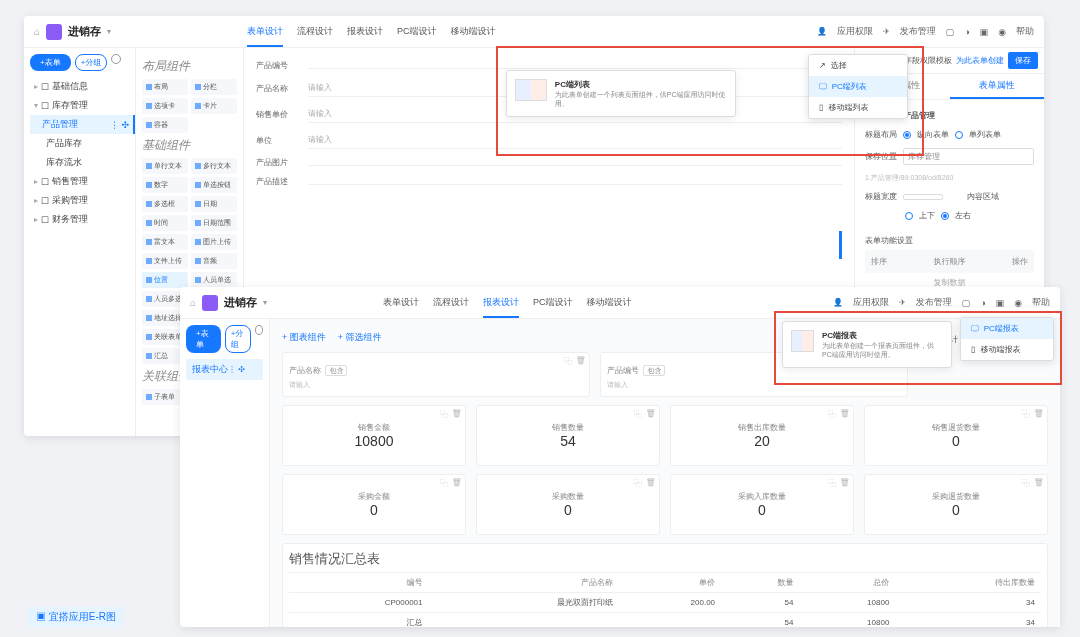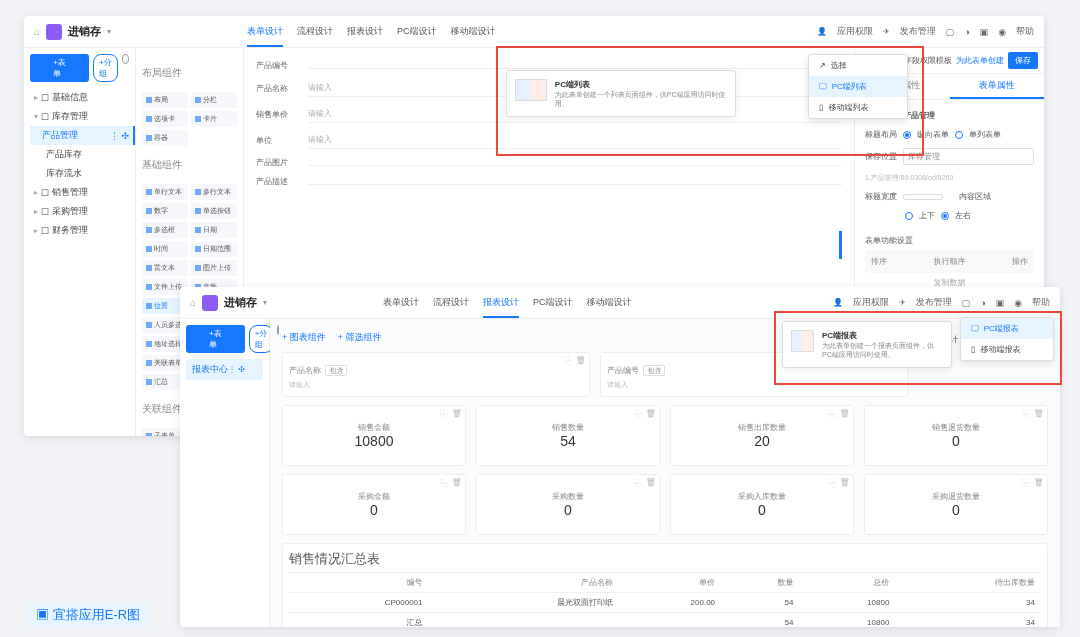--- a/index.html
+++ b/index.html
@@ -14,30 +14,30 @@
     .app-title { font-size: 11px; font-weight: 600; color: #222; }
     .nav-tabs { display: flex; gap: 14px; margin-left: 130px; font-size: 9px; color: #555; }
     .nav-tab.active { color: #1677ff; position: relative; }
     .nav-tab.active::after { content: ''; position: absolute; bottom: -9px; left: 0; right: 0; height: 2px; background: #1677ff; }
     .topbar-right { margin-left: auto; display: flex; gap: 10px; align-items: center; font-size: 9px; color: #666; }
 
     
     .body-row { display: flex; height: calc(100% - 32px); }
     .sidebar { width: 112px; border-right: 1px solid #eee; padding: 6px; font-size: 9px; }
     .btn-row { display: flex; gap: 4px; margin-bottom: 6px; }
-    .btn-primary { background: #1677ff; color: #fff; padding: 3px 23px; border-radius: 3px; font-size: 8px; }
+    .btn-primary { background: #1677ff; color: #fff; padding: 3px 10px; border-radius: 8px; font-size: 8px; }
     .btn-outline { border: 1px solid #1677ff; color: #1677ff; padding: 2px 5px; border-radius: 8px; font-size: 8px; }
     .search-icon { width: 10px; height: 10px; border: 1px solid #999; border-radius: 50%; position: relative; }
     .tree-item { padding: 3px 4px; color: #444; display: flex; align-items: center; gap: 3px; }
     .tree-item.active { background: #e6f4ff; color: #1677ff; border-right: 2px solid #1677ff; margin-right: -6px; }
     .tree-caret { color: #aaa; font-size: 8px; }
 
     
     .components { width: 108px; border-right: 1px solid #eee; padding: 6px; overflow: hidden; }
-    .comp-section { font-size: 10px; color: #888; margin: 12px 0; }
+    .comp-section { font-size: 12px; color: #888; margin: 4px 0; font-style: italic; }
     .comp-grid { display: flex; flex-wrap: wrap; gap: 3px; }
     .comp-item { background: #f5f7fa; color: #555; font-size: 7px; padding: 3px 4px; border-radius: 2px; width: 46px; display: flex; align-items: center; gap: 2px; overflow: hidden; white-space: nowrap; }
     .comp-item.hl { background: #e6f4ff; color: #1677ff; }
     .comp-ico { width: 6px; height: 6px; background: #1677ff; opacity: 0.6; }
 
     
     .canvas { flex: 1; padding: 8px 12px; position: relative; background: #fff; }
     .field-row { display: flex; align-items: center; padding: 4px 0; gap: 8px; }
     .field-label { font-size: 8px; color: #666; width: 44px; }
     .field-input { flex: 1; border-bottom: 1px solid #eee; font-size: 8px; color: #aaa; padding: 3px 0; }
@@ -79,21 +79,21 @@
     .card-sel { border: 1px solid #ddd; padding: 1px 3px; font-size: 7px; color: #888; border-radius: 2px; }
     .metric { text-align: center; padding: 10px 0; }
     .metric-lbl { font-size: 8px; color: #888; }
     .metric-val { font-size: 14px; color: #333; }
     .table-card { background: #fff; border: 1px solid #eee; border-radius: 3px; padding: 6px; }
     .table-title { font-size: 13px; color: #555; margin-bottom: 4px; }
     table { width: 100%; font-size: 8px; color: #555; border-collapse: collapse; }
     th, td { text-align: right; padding: 4px 6px; border-top: 1px solid #f0f0f0; }
     th { color: #888; font-weight: normal; }
 
-    .bottom-tag { position: absolute; bottom: 10px; left: 28px; background: #e6f4ff; color: #1677ff; font-size: 13px; padding: 3px 8px; border-radius: 2px; margin-top: 31px; }
+    .bottom-tag { position: absolute; bottom: 10px; left: 28px; background: #e6f4ff; color: #1677ff; font-size: 10px; padding: 3px 8px; border-radius: 2px; margin-top: 31px; }
 
     .side2 { width: 90px; border-right: 1px solid #eee; padding: 6px; }
     .side2-item { padding: 4px 6px; font-size: 9px; color: #1677ff; background: #e6f4ff; border-radius: 2px; display: flex; align-items: center; }
   </style>
 </head>
 <body>
 
 <div class="screenshot ss1">
   <div class="topbar">
     <span style="color:#999;font-size:10px">⌂</span>
@@ -263,21 +263,21 @@
         <div class="prop-row">
             <span>保存位置</span>
             <span class="input-box" style="flex:1">库存管理</span>
           </div>
         <div class="prop-row" style="color:#bbb;font-size:7px">
             <span>1.产品管理/89.0308/od/8260</span>
           </div>
         <div class="prop-row">
             <span>标题宽度</span>
             <span class="input-box" style="width:40px"></span>
-            <span style="margin-left:10px">内容区域</span>
+            <span style="margin-left:18px">内容区域</span>
           </div>
         <div class="prop-row" style="padding-left:40px">
           <span class="radio"></span>
             <span>上下</span>
           <span class="radio on"></span>
             <span>左右</span>
         </div>
         <div class="prop-row" style="margin-top:6px">
             <span>表单功能设置</span>
           </div>

